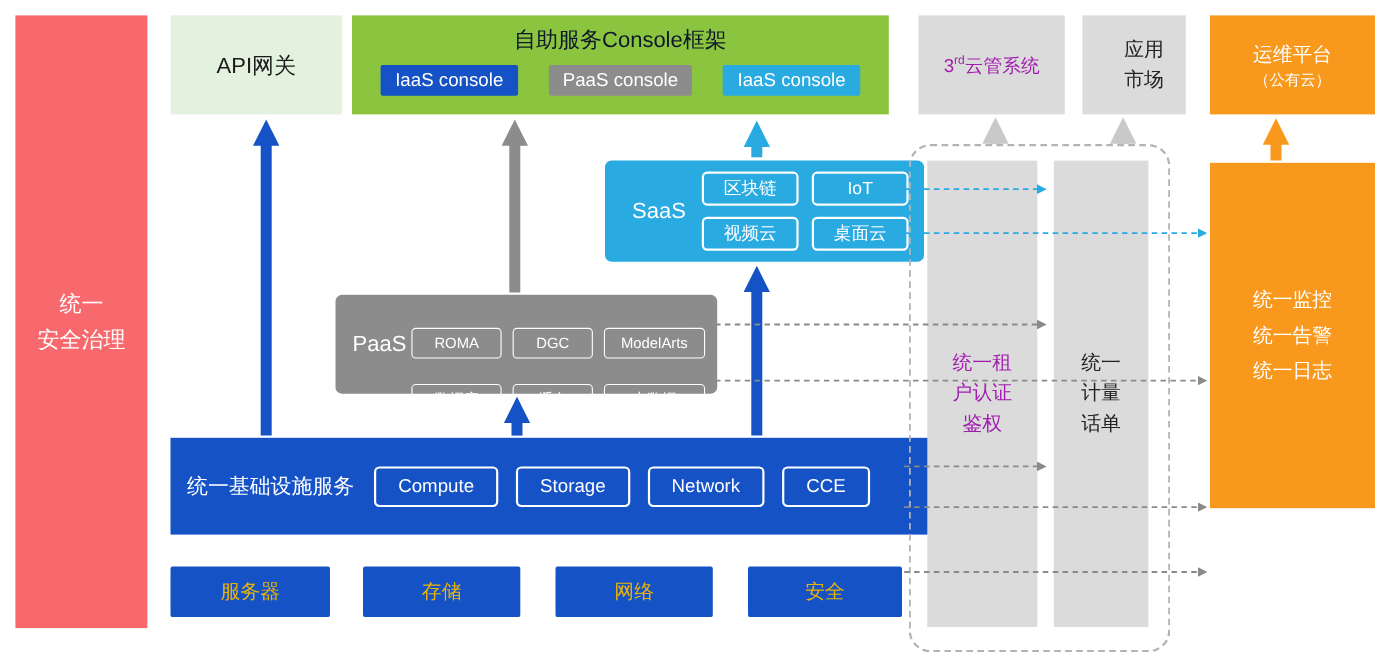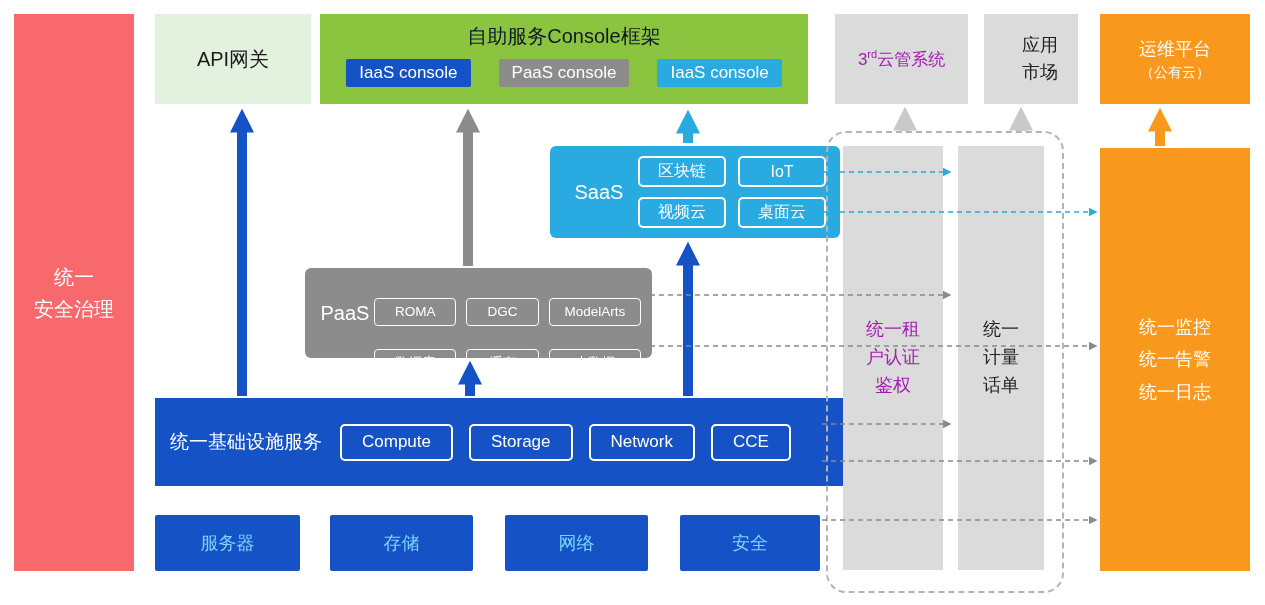--- a/index.html
+++ b/index.html
@@ -39,31 +39,31 @@
   #paas-label{width:58px;text-align:center;color:#fff;font-size:20px;}
   #paas-grid{flex:1;display:grid;grid-template-columns:1fr 0.88fr 1.12fr;gap:23px 10px;margin-top:48px;}
   .pchip{height:26px;border:1.5px solid #fff;border-radius:4px;color:#fff;font-size:13.5px;display:flex;align-items:center;justify-content:center;}
 
   
   #infra-box{left:155px;top:398px;width:665px;height:88px;background:#1552C6;display:flex;align-items:center;gap:16px;padding:0 15px;}
   #infra-label{color:#fff;font-size:19px;margin-right:2px;white-space:nowrap;}
   .ichip{height:33px;border:2px solid #fff;border-radius:5px;color:#fff;font-size:17px;padding:0 20px;display:flex;align-items:center;white-space:nowrap;}
 
   
-  .hw{top:515px;height:56px;background:#1552C6;color:#7dd3fc;font-size:18px;border-radius:2px;}
+  .hw{top:515px;height:46px;background:#1552C6;color:#eab308;font-size:18px;border-radius:2px;}
   #hw-0{left:155px;width:145px;}
   #hw-1{left:330px;width:143px;}
   #hw-2{left:505px;width:143px;}
   #hw-3{left:680px;width:140px;}
 
   
   #dash-frame{left:826px;top:131px;width:234px;height:458px;border:2px dashed #B3B3B3;border-radius:20px;}
   #auth-bar{left:843px;top:146px;width:100px;height:424px;background:#DBDBDB;color:#a21caf;font-size:18px;line-height:1.55;}
   #meter-bar{left:958px;top:146px;width:86px;height:424px;background:#DBDBDB;color:#222;font-size:18px;line-height:1.55;}
-  #monitor-bar{left:1100px;top:148px;width:150px;height:423px;background:#F8991D;color:#fff;font-size:18px;line-height:1.8;}
+  #monitor-bar{left:1100px;top:148px;width:150px;height:314px;background:#F8991D;color:#fff;font-size:18px;line-height:1.8;}
 
   #arrow-layer{position:absolute;left:0;top:0;width:1265px;height:605px;pointer-events:none;}
 </style>
 </head>
 <body>
 
 <div id="canvas">
 
   <div id="sec-bar" class="abs flexc pre">统一
 安全治理</div>

